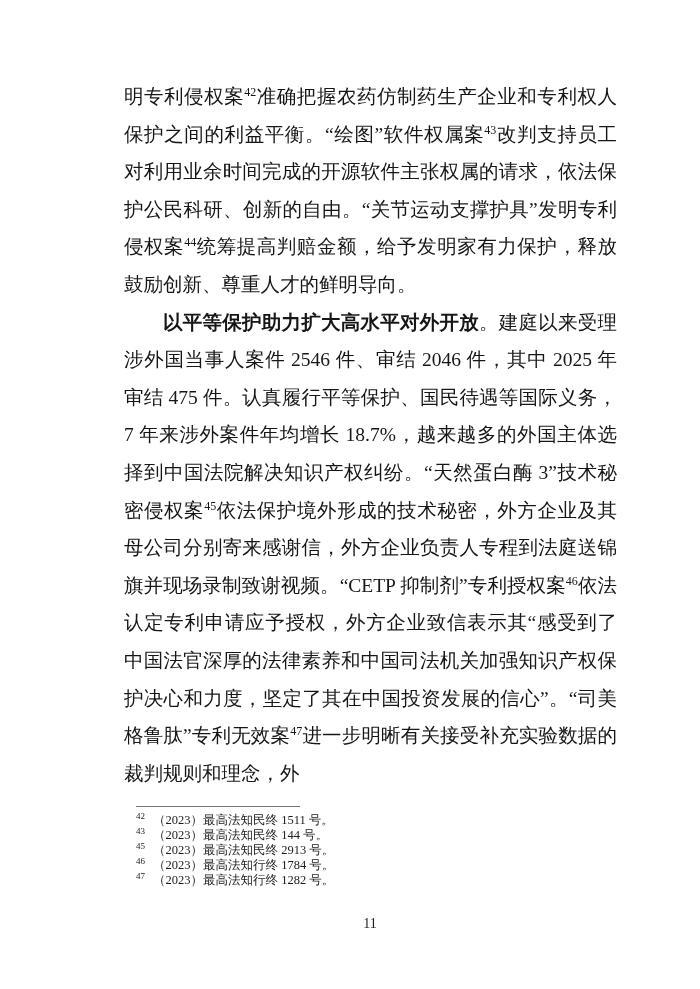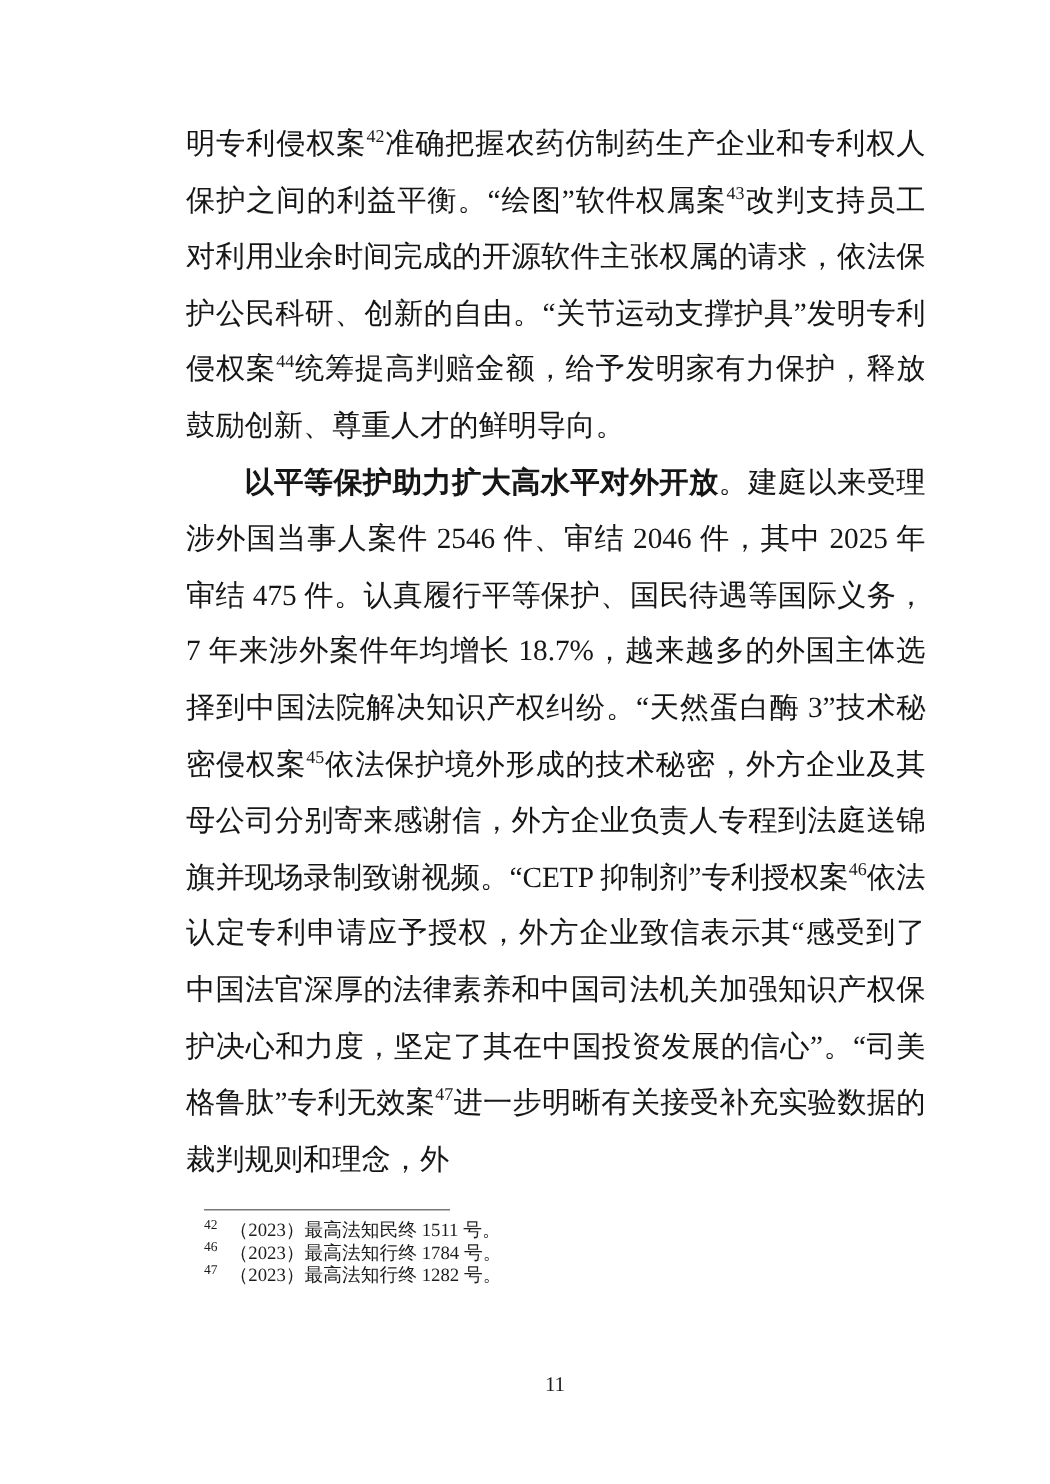--- a/index.html
+++ b/index.html
@@ -80,19 +80,21 @@
 <div class="page">
   <div class="content">
       <p class="para"><span>明专利侵权案</span><sup>42</sup><span>准确把握农药仿制药生产企业和专利权人保护之间的利益平衡。“绘图”软件权属案</span><sup>43</sup><span>改判支持员工对利用业余时间完成的开源软件主张权属的请求，依法保护公民科研、创新的自由。“关节运动支撑护具”发明专利侵权案</span><sup>44</sup><span>统筹提高判赔金额，给予发明家有力保护，释放鼓励创新、尊重人才的鲜明导向。</span></p>
       <p class="para indent"><span class="bold">以平等保护助力扩大高水平对外开放</span><span>。建庭以来受理涉外国当事人案件 2546 件、审结 2046 件，其中 2025 年审结 475 件。认真履行平等保护、国民待遇等国际义务，7 年来涉外案件年均增长 18.7%，越来越多的外国主体选择到中国法院解决知识产权纠纷。“天然蛋白酶 3”技术秘密侵权案</span><sup>45</sup><span>依法保护境外形成的技术秘密，外方企业及其母公司分别寄来感谢信，外方企业负责人专程到法庭送锦旗并现场录制致谢视频。“CETP 抑制剂”专利授权案</span><sup>46</sup><span>依法认定专利申请应予授权，外方企业致信表示其“感受到了中国法官深厚的法律素养和中国司法机关加强知识产权保护决心和力度，坚定了其在中国投资发展的信心”。“司美格鲁肽”专利无效案</span><sup>47</sup><span>进一步明晰有关接受补充实验数据的裁判规则和理念，外</span></p>
     </div>
 
   <div class="footnotes">
     <div class="fn-separator"></div>
     <div>
         <div class="fn"><sup>42</sup><span>（2023）最高法知民终 1511 号。</span></div>
+        <div class="fn"><sup>43</sup><span>（2023）最高法知民终 144 号。</span></div>
+        <div class="fn"><sup>45</sup><span>（2023）最高法知民终 2913 号。</span></div>
         <div class="fn"><sup>46</sup><span>（2023）最高法知行终 1784 号。</span></div>
         <div class="fn"><sup>47</sup><span>（2023）最高法知行终 1282 号。</span></div>
       </div>
   </div>
 
   <div class="page-number">11</div>
 </div>
 
 </body></html>

